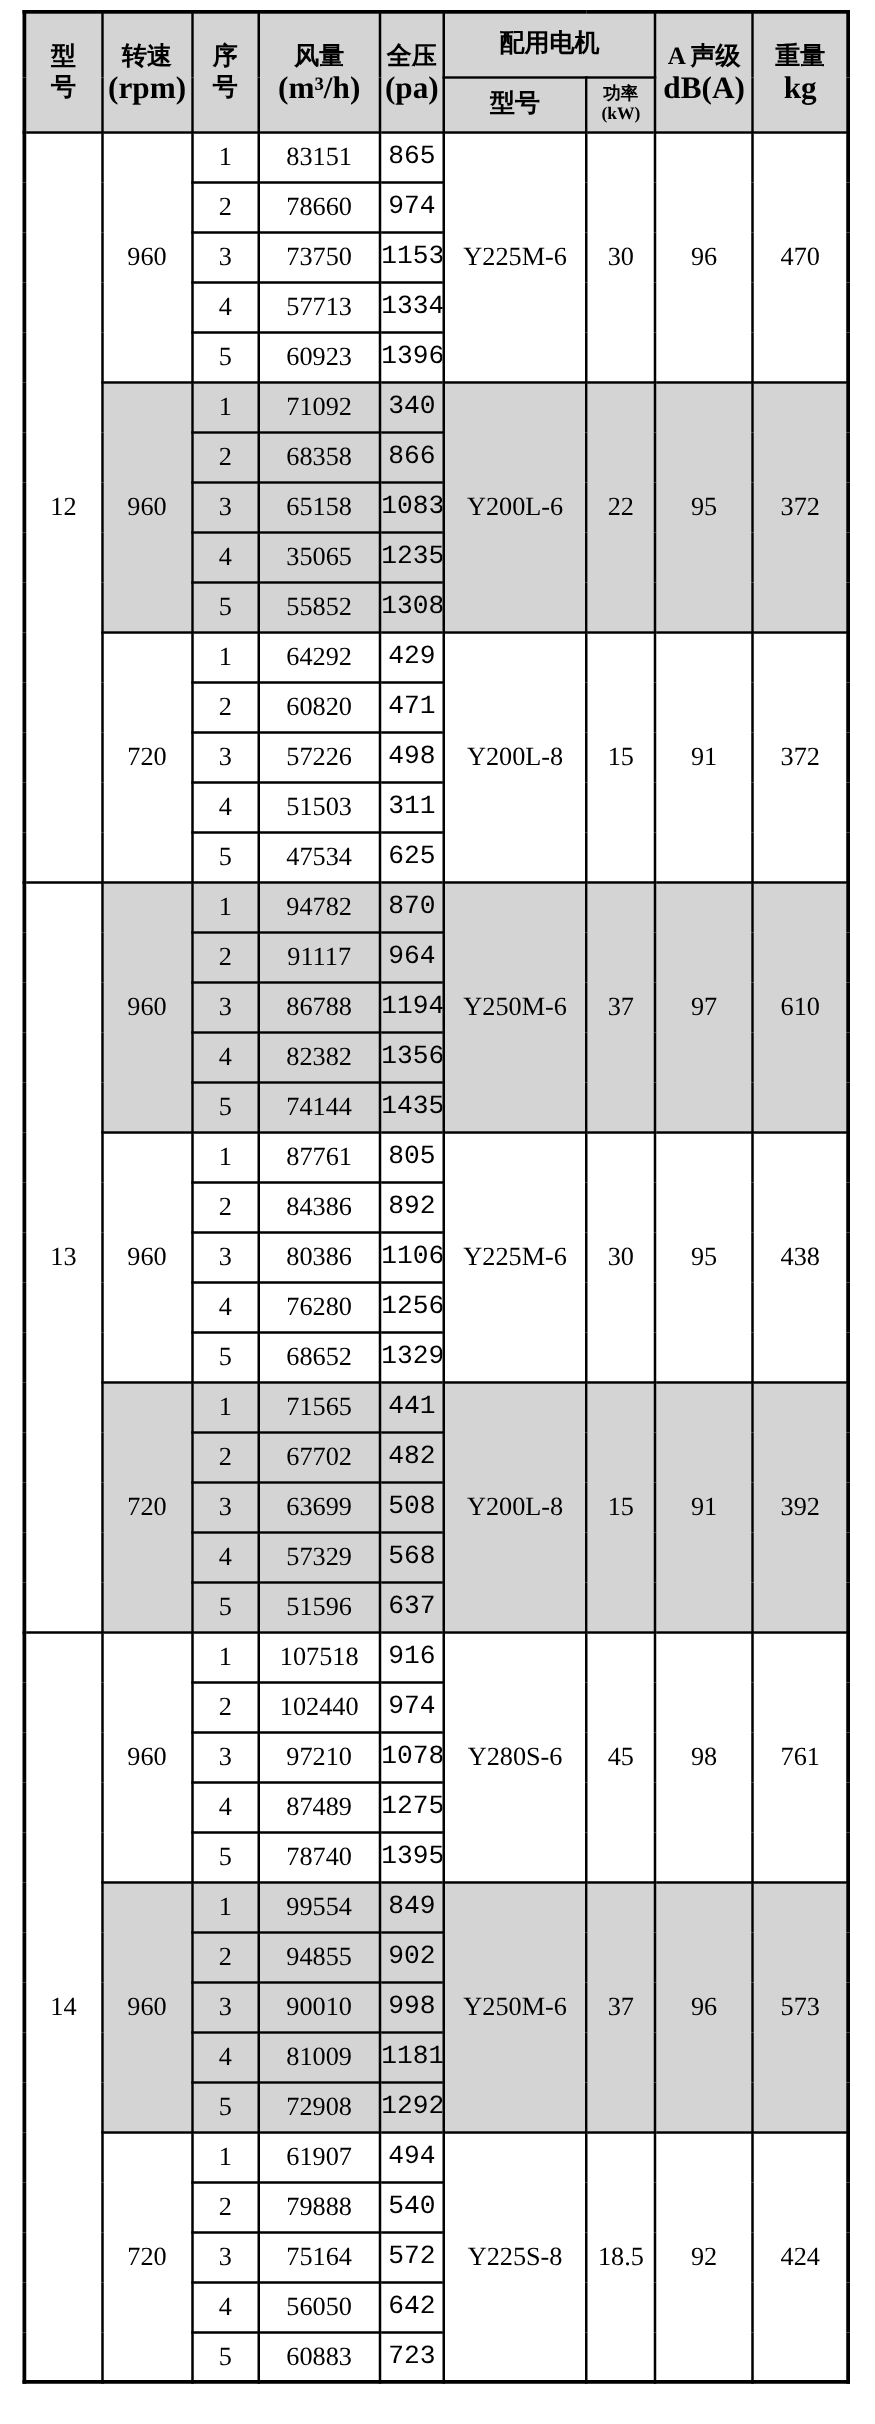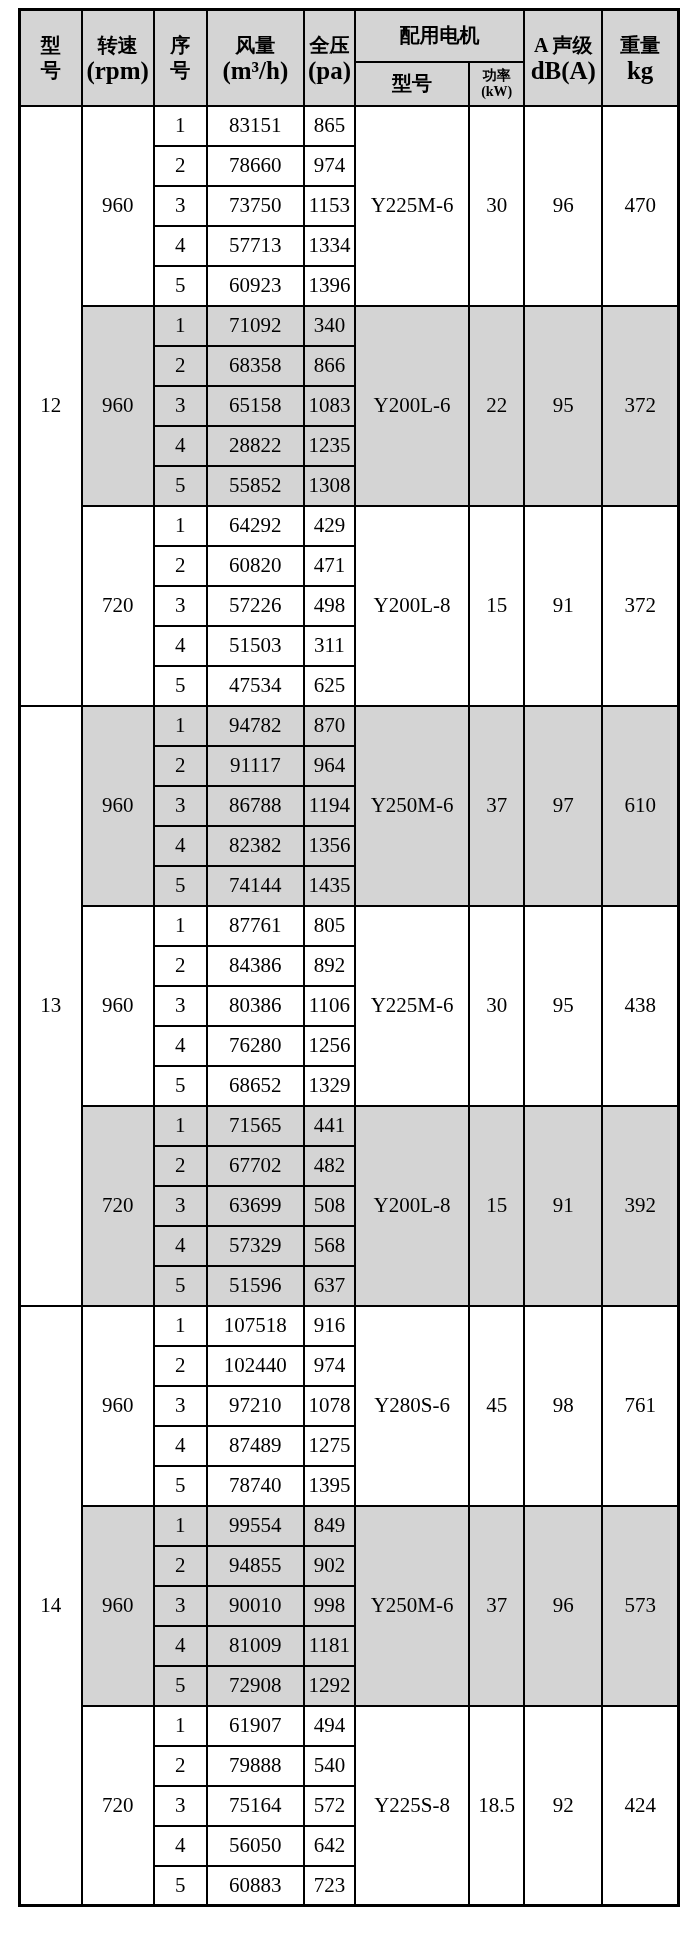--- a/index.html
+++ b/index.html
@@ -19,21 +19,21 @@
   .spec thead th{background:#d4d4d4;font-weight:bold;}
   .spec thead tr.hr1{height:52px;}
   .spec thead tr.hr2{height:44px;}
   .spec tbody tr{height:40px;}
   .spec tbody td{font-size:21px;}
   tr.shade td{background:#d4d4d4;}
   td.model-cell{background:#ffffff !important;font-size:22px;}
   .h1,.h2{display:block;font-size:20px;line-height:25px;font-weight:bold;}
   .h2.lat{font-size:25px;}
   th.power-h .h1,th.power-h .h2{font-size:14px;line-height:16px;}
-  td.press{font-size:20px;}
+  td.press{font-size:20px;font-family:Liberation Mono, monospace;}
   td.motor{font-size:21px;margin-left:26px;}
 </style>
 </head>
 <body>
 
 <table class="spec">
   <colgroup>
     <col style="width:62px">
       <col style="width:72px">
       <col style="width:53px">
@@ -137,21 +137,21 @@
         <td class="flow">68358</td>
         <td class="press">866</td>
       </tr>
     <tr class="shade">
         <td class="seq">3</td>
         <td class="flow">65158</td>
         <td class="press">1083</td>
       </tr>
     <tr class="shade">
         <td class="seq">4</td>
-        <td class="flow">28822</td>
+        <td class="flow">35065</td>
         <td class="press">1235</td>
       </tr>
     <tr class="shade">
         <td class="seq">5</td>
         <td class="flow">55852</td>
         <td class="press">1308</td>
       </tr>
 
     <tr>
       <td class="rpm" rowspan="5">720</td>

